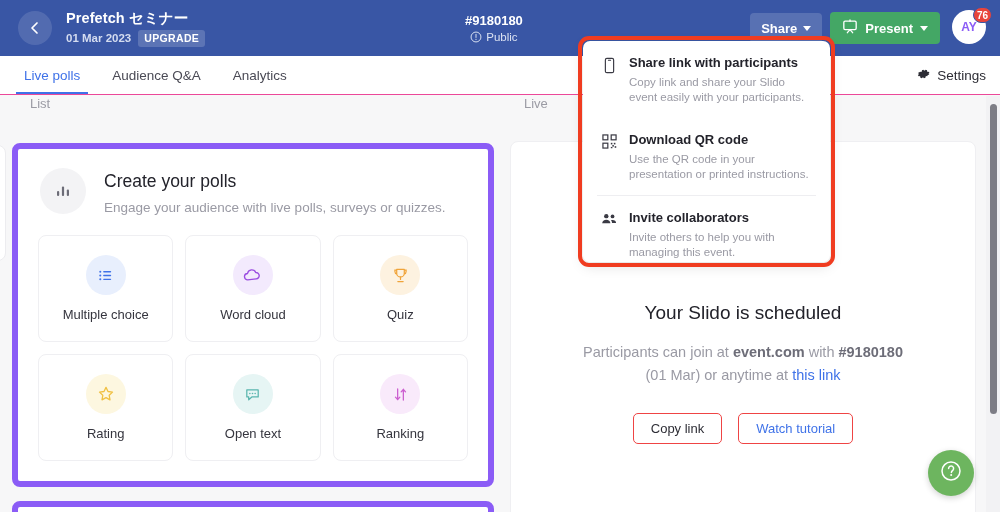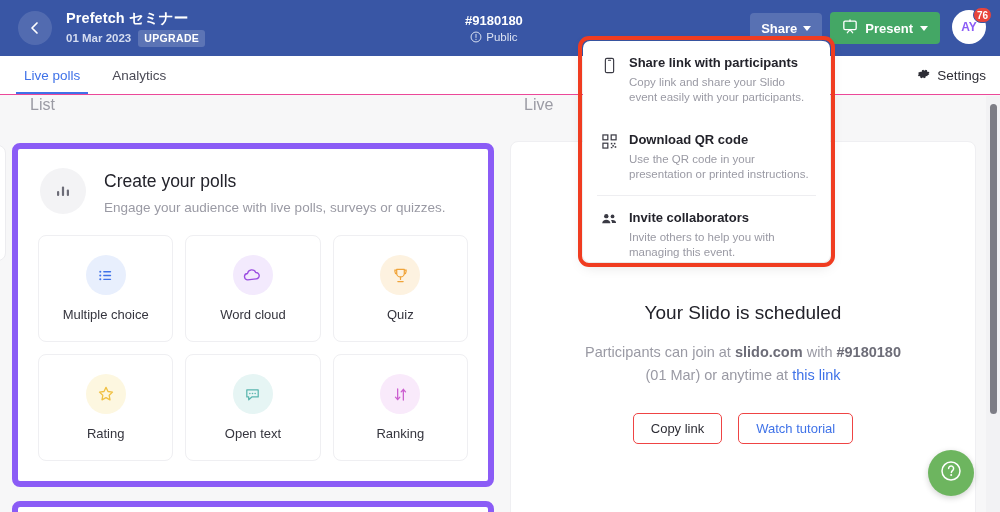--- a/index.html
+++ b/index.html
@@ -82,21 +82,21 @@
   .tab.active { color: #3f72e8; font-weight: normal; }
   .tab.active:after {
     content: ""; position: absolute; left: 8px; right: 8px; bottom: 0; height: 2.5px; background: #3f72e8;
   }
   .settings-btn {
     position: absolute; right: 14px; top: 0; height: 39px; display: flex; align-items: center;
     gap: 6px; font-size: 13.5px; color: #2d2d35; cursor: pointer;
   }
 
   
-  .colhdr { position: absolute; top: 96px; font-size: 16px; color: #9b9ba4; }
+  .colhdr { position: absolute; top: 96px; font-size: 13px; color: #9b9ba4; }
   .colhdr.left { left: 30px; }
   .colhdr.right { left: 524px; }
 
   
   .peek-card {
     position: absolute; left: -14px; top: 145px; width: 20px; height: 116px;
     background: #fff; border: 1px solid #ececef; border-radius: 8px;
   }
   .left-col { position: absolute; left: 12px; top: 143px; width: 482px; }
   .card { background: #ffffff; border: 6px solid #8b5cf6; border-radius: 8px; }
@@ -228,20 +228,21 @@
       </button>
       <div class="avatar-wrap">
         <div class="avatar">AY</div>
         <div class="avatar-badge">76</div>
       </div>
     </div>
   </div>
 
   <div class="navbar">
     <div class="tab active">Live polls</div>
+    <div class="tab">Audience Q&amp;A</div>
     <div class="tab">Analytics</div>
     <div class="settings-btn">
       <span>
         <svg width="14" height="14" viewBox="0 0 16 16">
             <path fill="#2d2d35" d="M8 5.2a2.8 2.8 0 100 5.6 2.8 2.8 0 000-5.6zm0 4.2a1.4 1.4 0 110-2.8 1.4 1.4 0 010 2.8z"></path>
             <path fill="#2d2d35" d="M14.3 9.1l-1-.6a5 5 0 000-1l1-.6-.9-1.6-1.1.4a5.3 5.3 0 00-.9-.8l.1-1.2-1.8-.6-.6 1a5 5 0 00-1.1 0l-.6-1-1.8.6.1 1.2c-.3.2-.6.5-.9.8l-1.1-.4L1 6.9l1 .6a5 5 0 000 1l-1 .6.9 1.6 1.1-.4c.3.3.6.6.9.8l-.1 1.2 1.8.6.6-1a5 5 0 001.1 0l.6 1 1.8-.6-.1-1.2c.3-.2.6-.5.9-.8l1.1.4.8-1.6z"></path>
           </svg>
       </span>
       <span>Settings</span>
     </div>
@@ -350,21 +351,21 @@
         </div>
       </div>
     </div>
 
   </div>
 
   <div class="right-col">
     <div class="sched-wrap">
       <div class="sched-title">Your Slido is scheduled</div>
       <div class="sched-line">
-        <span>Participants can join at </span><b>slido.com</b><span> with </span><b>#9180180</b><br>
+        <span>Participants can join at </span><b>event.com</b><span> with </span><b>#9180180</b><br>
         <span>(01 Mar) or anytime at </span><span class="link-blue">this link</span>
       </div>
       <div class="sched-btns">
         <button class="ghost-btn">Copy link</button>
         <button class="ghost-btn blue">Watch tutorial</button>
       </div>
     </div>
   </div>
 
   <div class="scrollbar-track">

